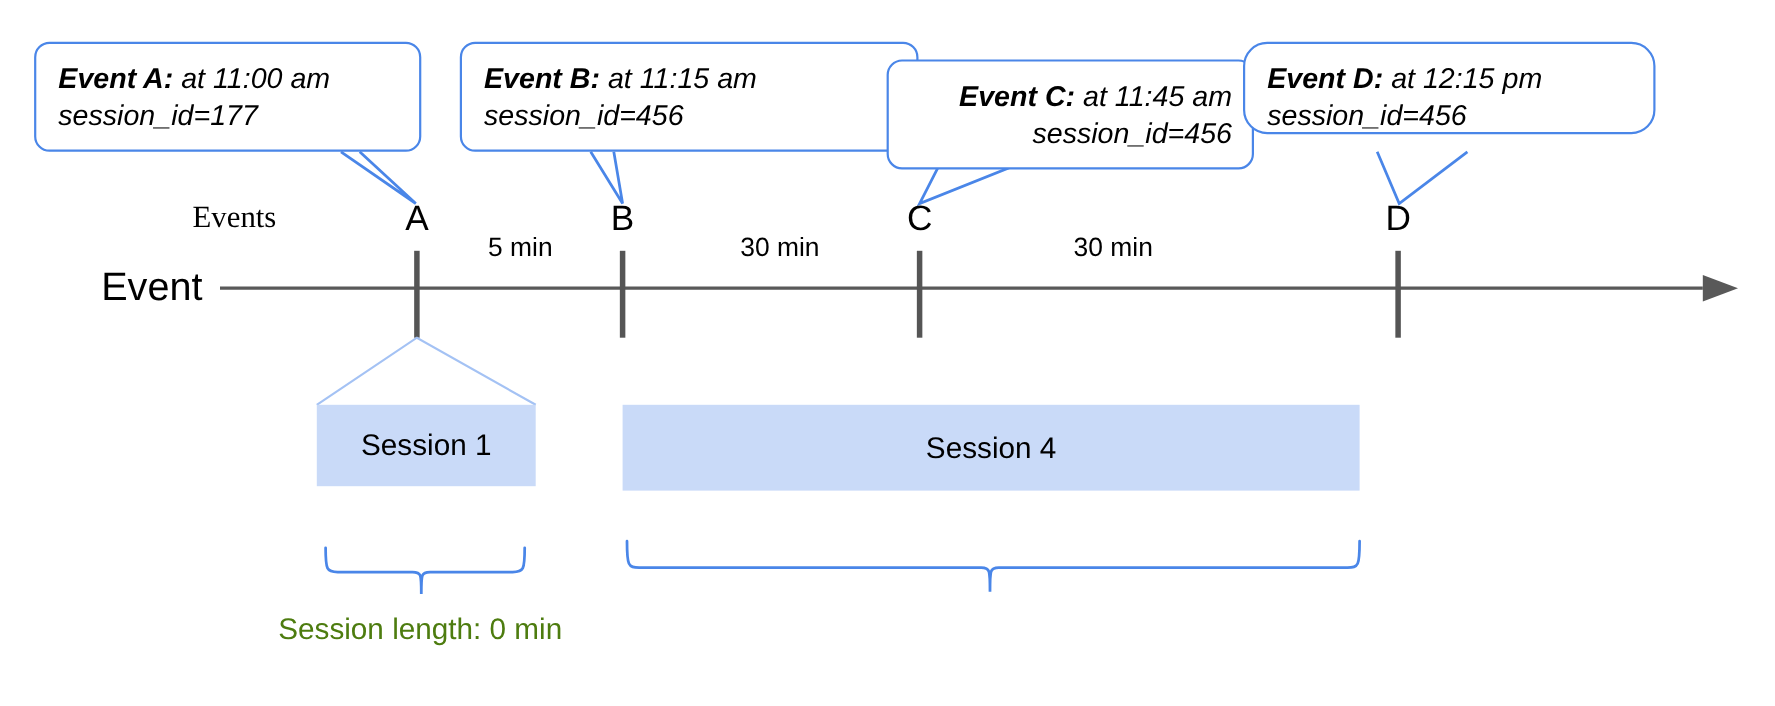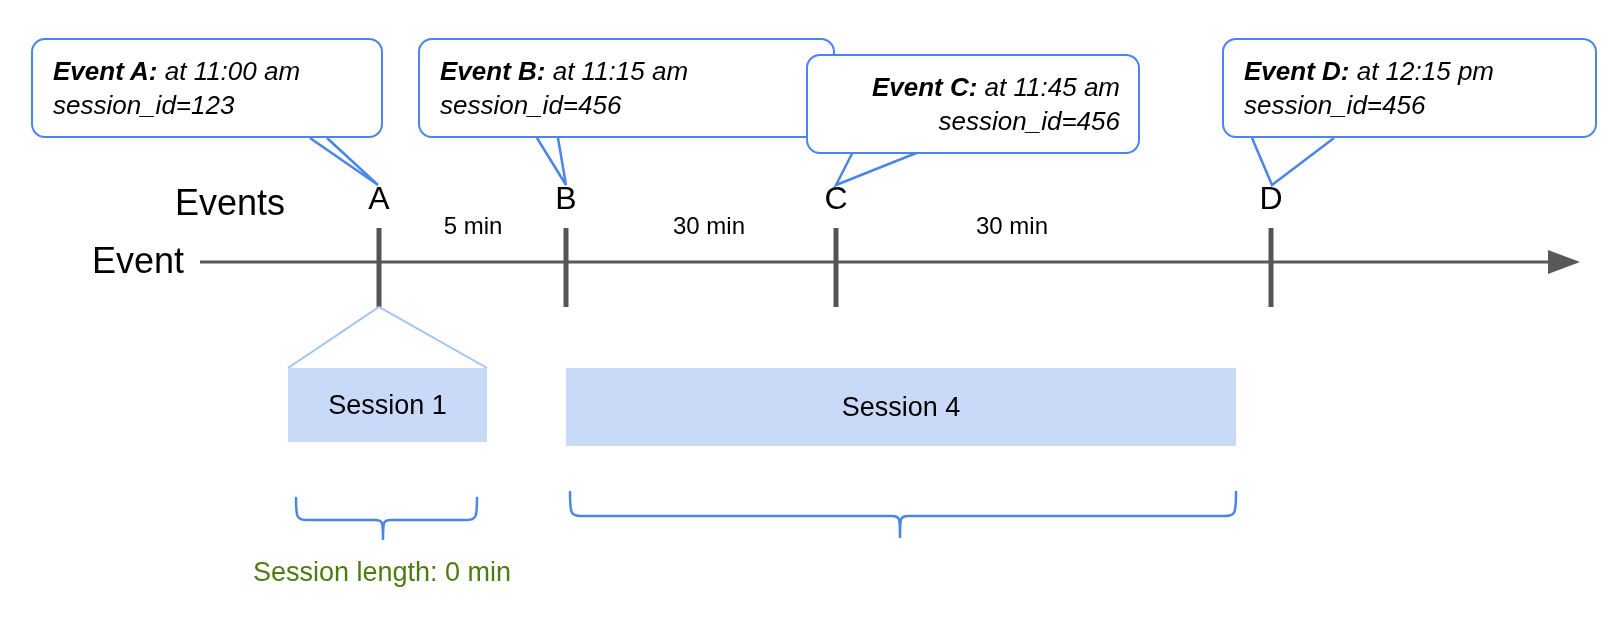--- a/index.html
+++ b/index.html
@@ -38,21 +38,21 @@
   }
   .callout .strong { font-weight: bold; }
   .callout .line2 { display: block; }
 
   .axis-label {
     position: absolute;
     color: #000000;
     white-space: nowrap;
   }
   .lbl-user   { font-size: 36px; }
-  .lbl-events { font-size: 36px; }
+  .lbl-events { font-size: 28px; font-family: Liberation Serif, serif; }
   .marker-letter {
     position: absolute;
     font-size: 32px;
     color: #000000;
     transform: translateX(-50%);
     white-space: nowrap;
   }
   .gap-label {
     position: absolute;
     font-size: 24px;
@@ -78,34 +78,34 @@
     white-space: nowrap;
   }
 </style>
 </head>
 <body>
 
 <div id="canvas">
 
   <div class="callout" style="left:31px; top:38px; width:352px; height:100px;">
     <span class="strong">Event A:</span><span> at 11:00 am</span>
-    <span class="line2">session_id=123</span>
+    <span class="line2">session_id=177</span>
   </div>
 
   <div class="callout" style="left:418px; top:38px; width:417px; height:100px;">
     <span class="strong">Event B:</span><span> at 11:15 am</span>
     <span class="line2">session_id=456</span>
   </div>
 
   <div class="callout" style="left:806px; top:54px; width:334px; height:100px;text-align:right;">
     <span class="strong">Event C:</span><span> at 11:45 am</span>
     <span class="line2">session_id=456</span>
   </div>
 
-  <div class="callout" style="left:1222px; top:38px; width:375px; height:100px;">
+  <div class="callout" style="left:1130px; top:38px; width:375px; height:84px;border-radius:22px;">
     <span class="strong">Event D:</span><span> at 12:15 pm</span>
     <span class="line2">session_id=456</span>
   </div>
 
   <svg class="layer" viewBox="0 0 1614 642">
 
     <polyline points="310,138 378,185 327,138" fill="none" stroke="#4a86e8" stroke-width="2.5"></polyline>
     <polyline points="537,138 566,185 558,138" fill="none" stroke="#4a86e8" stroke-width="2.5"></polyline>
     <polyline points="860,138 836,185 954,138" fill="none" stroke="#4a86e8" stroke-width="2.5"></polyline>
     <polyline points="1252,138 1272,185 1334,138" fill="none" stroke="#4a86e8" stroke-width="2.5"></polyline>

